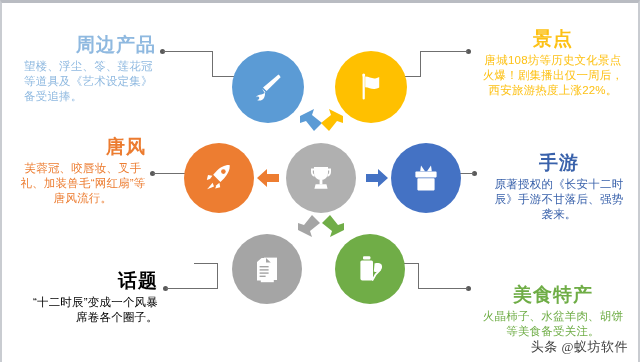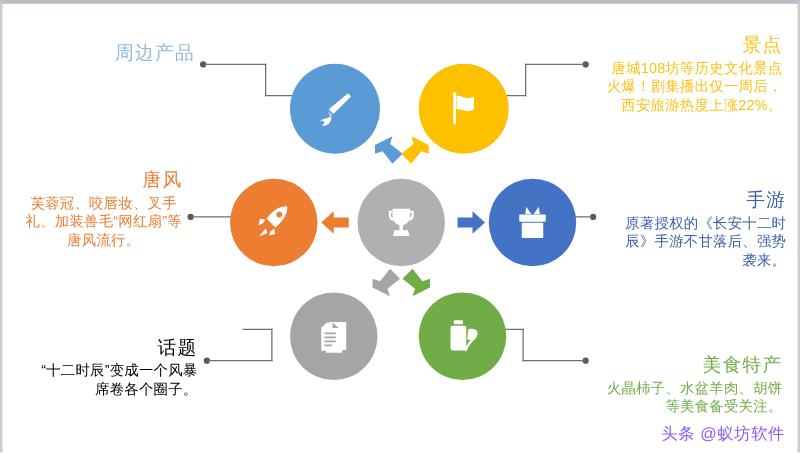--- a/index.html
+++ b/index.html
@@ -21,31 +21,31 @@
     border-left: 2px solid #c9ccd1;
     border-right: 2px solid #c9ccd1;
   }
 
   
   .block {
     position: absolute;
     line-height: 1.28;
   }
   .block .title {
-    font-weight: normal;
-    font-size: 15px;
+    font-weight: bold;
+    font-size: 19px;
     letter-spacing: 1px;
     margin-bottom: 2px;
     white-space: nowrap;
   }
   .block .body {
     font-size: 11.5px;
     letter-spacing: 0.2px;
   }
-  .block.right { text-align: right; }
+  .block.right { text-align: center; }
   .block.left  { text-align: left; }
   .block.left .title { text-align: right; }
 
   
   .c-lightblue .title, .c-lightblue .body { color: #8fb9e0; }
   .c-orange   .title, .c-orange   .body { color: #ec7c30; text-align: center; }
   .c-gray     .title, .c-gray     .body { color: #000000; }
   .c-yellow   .title, .c-yellow   .body { color: #fdc114; }
   .c-blue     .title, .c-blue     .body { color: #3a62ab; }
   .c-green    .title, .c-green    .body { color: #6fad46; }
@@ -92,24 +92,24 @@
     position: absolute;
     pointer-events: none;
   }
 
   
   #watermark {
     position: absolute;
     right: 10px;
     bottom: 6px;
     font-size: 13px;
-    color: #8b5cf6;
+    color: #404040;
     letter-spacing: 0.5px;
     white-space: nowrap;
-    font-family: Liberation Sans, sans-serif;
+    font-family: Liberation Serif, serif;
   }
 </style>
 </head>
 <body>
 
 <div id="canvas">
 
   <div class="conn">
     <div class="dot" style="left:158px; top:46px;"></div>
     <div class="seg h" style="left:161px; top:48px; width:50px;"></div>
@@ -271,20 +271,21 @@
           <path d="M12.0 11.6 L21.4 11.6 C22.4 11.6 23.0 12.4 23.0 13.4 L23.0 29.4 C23.0 30.6 22.2 31.4 21.0 31.4 L12.4 31.4 C11.2 31.4 10.4 30.6 10.4 29.4 L10.4 13.4 C10.4 12.4 11.0 11.6 12.0 11.6 Z"></path>
           <path d="M24.6 14.2 C24.6 14.2 29.6 13.0 31.4 15.6 C33.0 18.0 31.6 21.4 28.6 22.6 C26.0 23.6 23.8 22.6 23.8 22.6 Z"></path>
           <path d="M22.6 31.0 C22.6 31.0 25.0 25.0 30.0 21.0" stroke="#ffffff" stroke-width="1.8" fill="none" stroke-linecap="round"></path>
         </g>
       </svg>
     </span>
   </div>
 
   <div class="block left c-lightblue" style="left:22px; top:30px; width:132px;">
     <div class="title">周边产品</div>
+    <div class="body">望楼、浮尘、笭、莲花冠等道具及《艺术设定集》备受追捧。</div>
   </div>
 
   <div class="block left c-orange" style="left:18px; top:132px; width:126px;">
     <div class="title">唐风</div>
     <div class="body">芙蓉冠、咬唇妆、叉手礼、加装兽毛“网红扇”等唐风流行。</div>
   </div>
 
   <div class="block left c-gray" style="left:28px; top:266px; width:128px; text-align:right;">
     <div class="title">话题</div>
     <div class="body">“十二时辰”变成一个风暴席卷各个圈子。</div>

